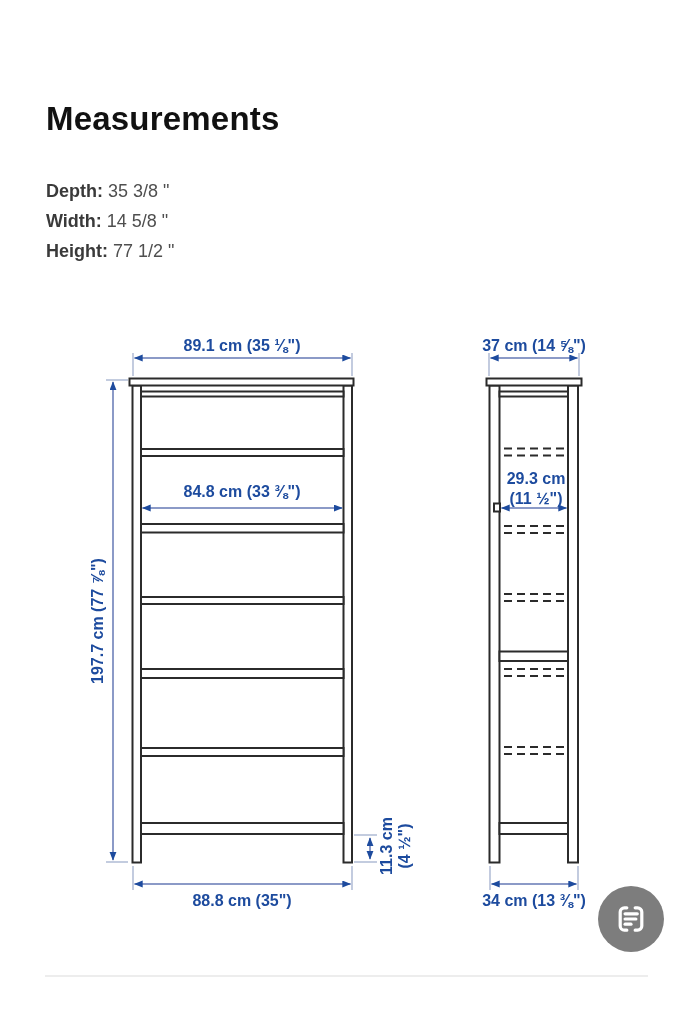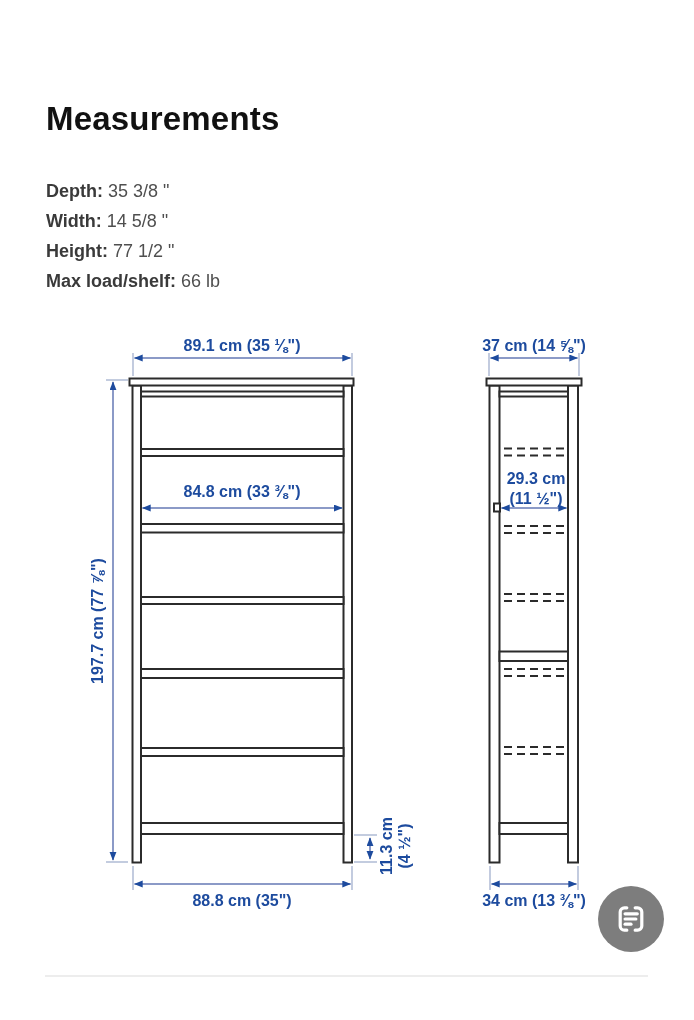--- a/index.html
+++ b/index.html
@@ -46,24 +46,20 @@
       <span class="spec-label">Depth:</span>
       <span class="spec-value">35 3/8 "</span>
     </div>
     <div>
       <span class="spec-label">Width:</span>
       <span class="spec-value">14 5/8 "</span>
     </div>
     <div>
       <span class="spec-label">Height:</span>
       <span class="spec-value">77 1/2 "</span>
-    </div>
-    <div>
-      <span class="spec-label">Max load/shelf:</span>
-      <span class="spec-value">66 lb</span>
     </div>
   </div>
 
   <svg class="diagram" width="694" height="1020" viewBox="0 0 694 1020">
     <defs>
       <marker id="ar" markerWidth="9" markerHeight="8" refX="8.2" refY="3.5" orient="auto-start-reverse" markerUnits="userSpaceOnUse">
         <path d="M0,0 L9,3.5 L0,7 Z" class="arrow-head"></path>
       </marker>
     </defs>
 

